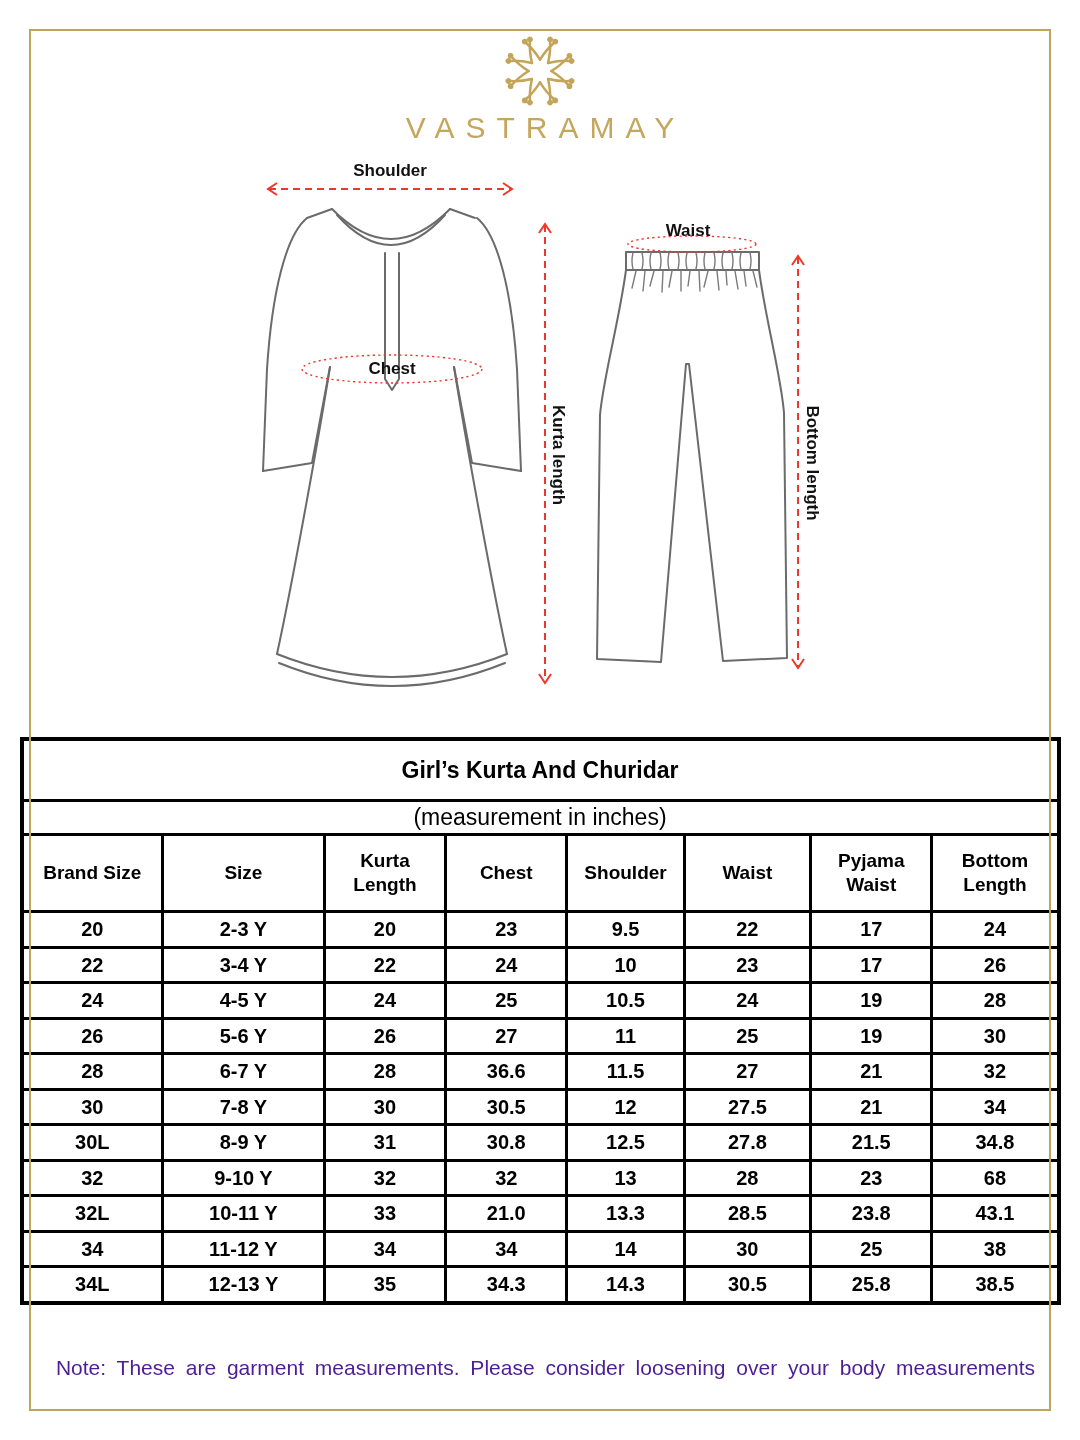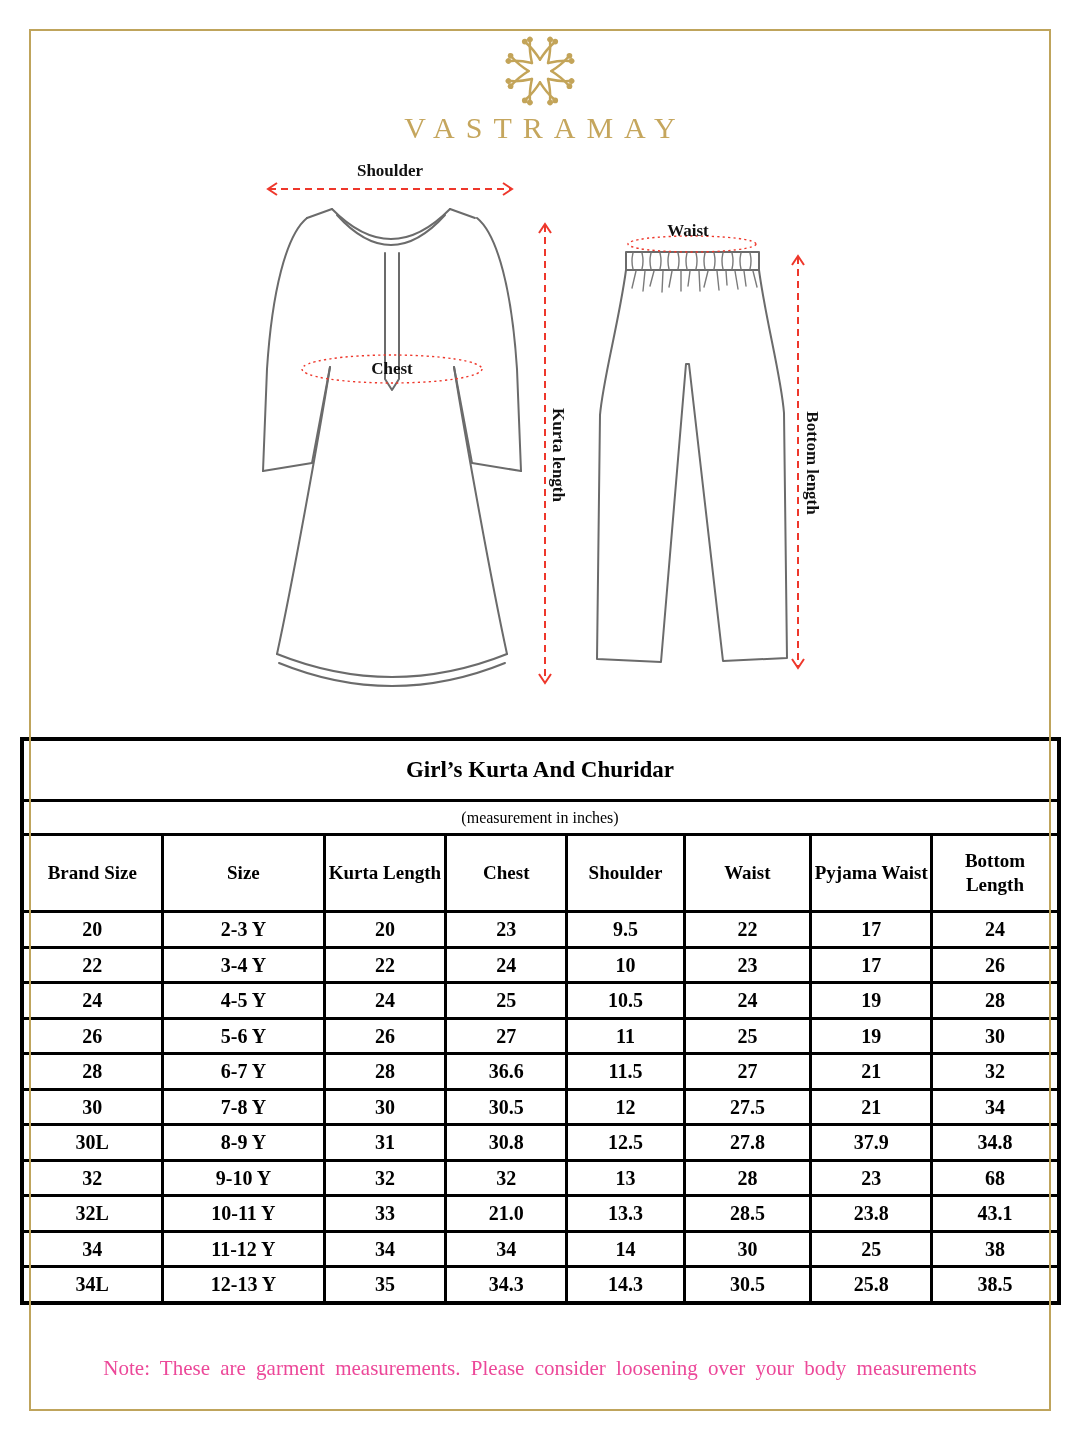--- a/index.html
+++ b/index.html
@@ -1,18 +1,18 @@
 <!DOCTYPE html>
 <html><head>
 <meta charset="utf-8">
 <style>
   html,body{margin:0;padding:0;background:#fff;}
   .page{
     position:relative;width:1080px;height:1440px;background:#ffffff;
-    font-family:Liberation Serif, serif;overflow:hidden;border-radius:30px;
+    font-family:Liberation Sans, sans-serif;overflow:hidden;border-radius:30px;
   }
   .frame{
     position:absolute;inset:29px;border:2px solid #bfa45c;pointer-events:none;z-index:5;
   }
   
   .brand-header{padding-top:33px;text-align:center;}
   .emblem{display:block;margin:0 auto;}
   .emblem path{stroke:#c3a459;stroke-width:2.6;fill:none;stroke-linecap:round;}
   .emblem circle{fill:#c3a459;}
   .wordmark{
@@ -34,26 +34,26 @@
   .dlabel.vert{transform:translate(-50%,-50%) rotate(90deg);}
   
   table.size-table{
     width:1041px;margin:12px auto 0;border-collapse:collapse;table-layout:fixed;
     border:4px solid #000;color:#000;
   }
   table.size-table th,table.size-table td{
     border:3px solid #000;text-align:center;vertical-align:middle;padding:0 2px;
   }
   .tbl-title{font-size:23px;font-weight:bold;height:58px;}
-  .tbl-subtitle{font-size:16px;font-weight:normal;height:31px;}
+  .tbl-subtitle{font-size:23px;font-weight:normal;height:31px;}
   th.col-h{font-size:19px;font-weight:bold;height:74px;line-height:1.25;}
   td.cell{font-size:20px;font-weight:bold;height:32.5px;line-height:1;}
   
   .note{
-    margin:46px auto 0;width:990px;text-align:center;color:#ec4899;
+    margin:46px auto 0;width:990px;text-align:right;color:#4c1d95;
     font-size:21px;line-height:1.62;word-spacing:5px;
   }
 </style>
 </head>
 <body>
 
 <div class="page">
   <div class="frame"></div>
 
   <header class="brand-header">
@@ -258,21 +258,21 @@
           <td class="cell">21</td>
           <td class="cell">34</td>
         </tr>
         <tr>
           <td class="cell">30L</td>
           <td class="cell">8-9 Y</td>
           <td class="cell">31</td>
           <td class="cell">30.8</td>
           <td class="cell">12.5</td>
           <td class="cell">27.8</td>
-          <td class="cell">37.9</td>
+          <td class="cell">21.5</td>
           <td class="cell">34.8</td>
         </tr>
         <tr>
           <td class="cell">32</td>
           <td class="cell">9-10 Y</td>
           <td class="cell">32</td>
           <td class="cell">32</td>
           <td class="cell">13</td>
           <td class="cell">28</td>
           <td class="cell">23</td>

